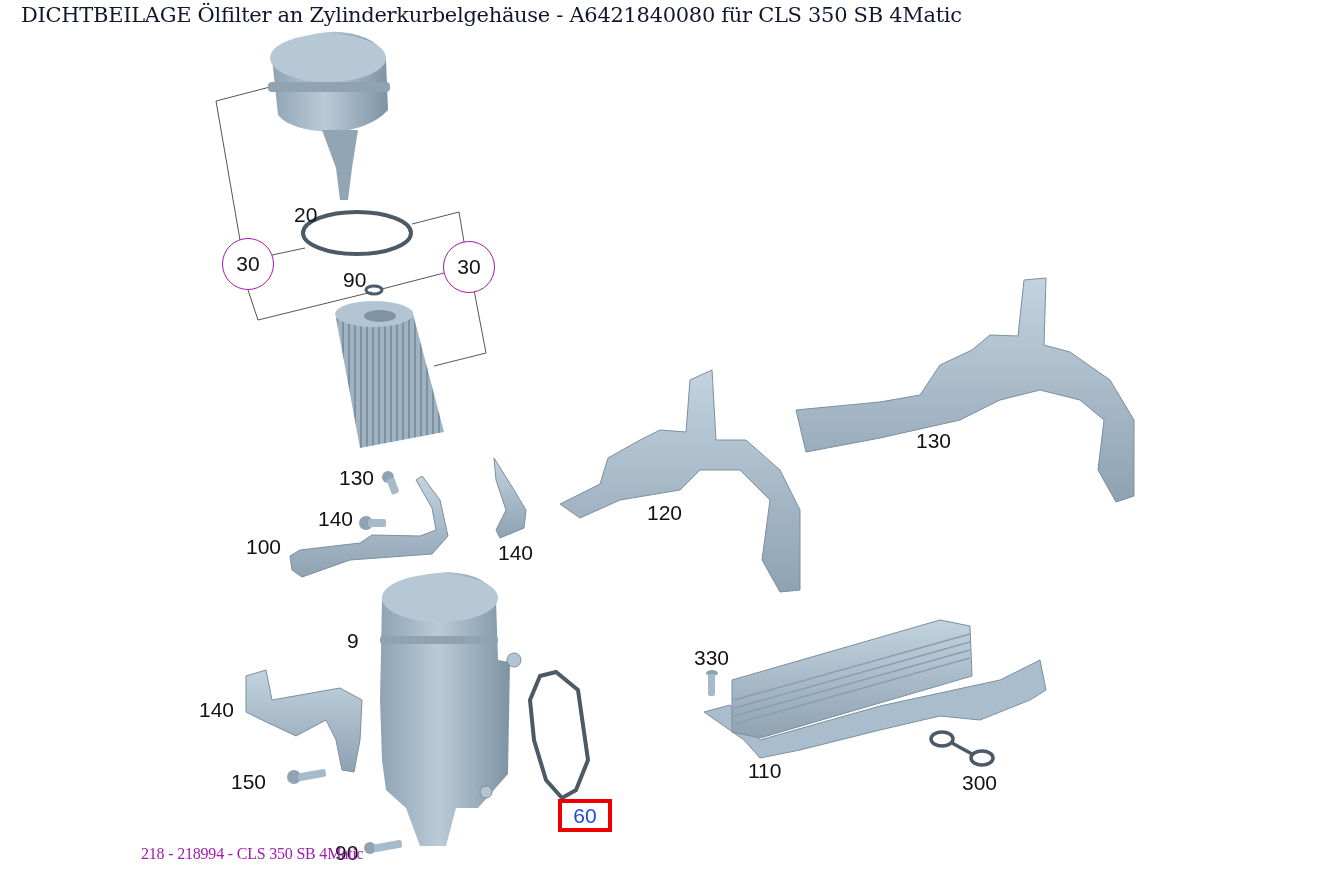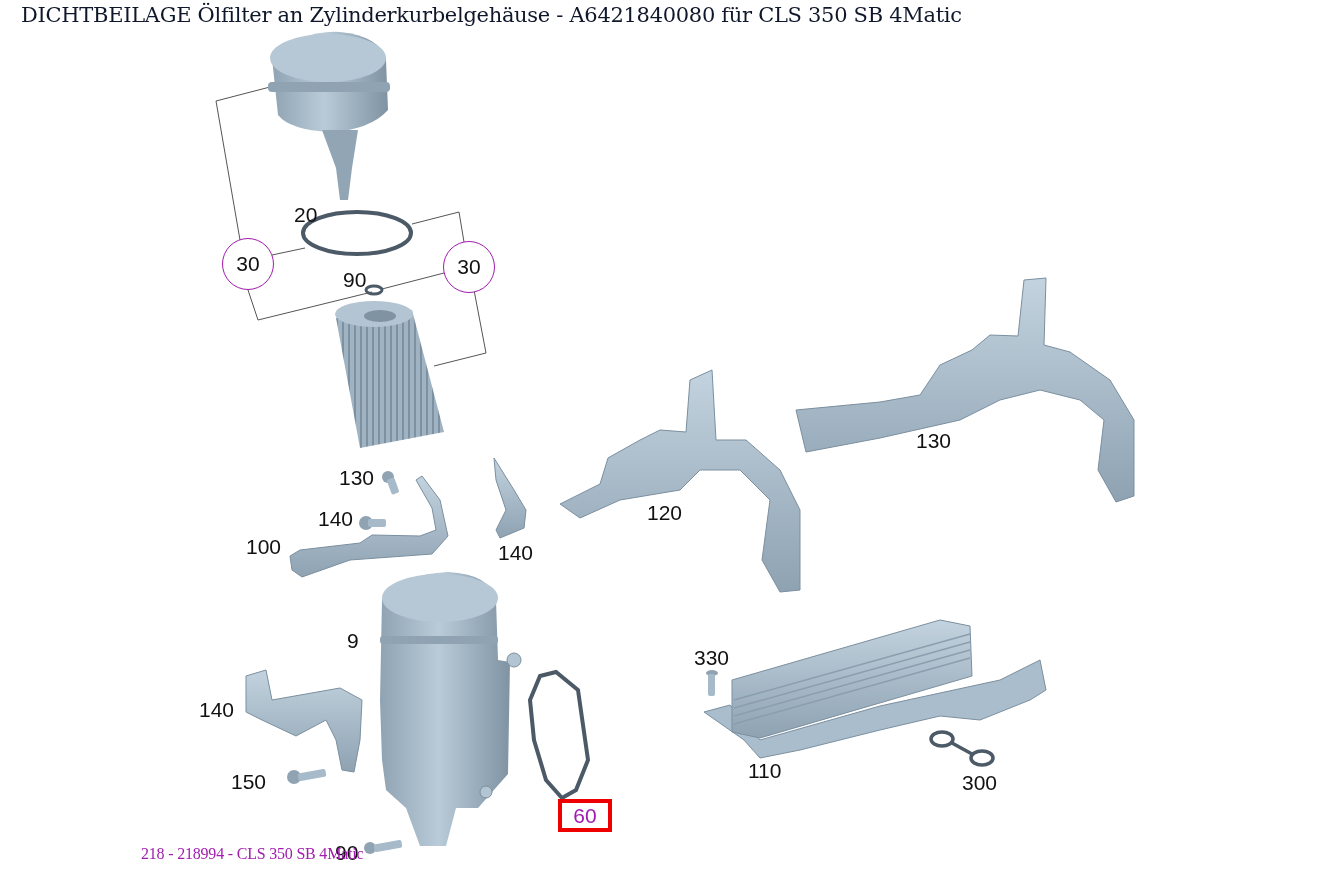--- a/index.html
+++ b/index.html
@@ -2,21 +2,21 @@
 <html><head>
 <meta charset="utf-8">
 <style>
   html, body { margin:0; padding:0; background:#ffffff; }
   body { width:1326px; height:881px; position:relative; overflow:hidden; font-family:"DejaVu Serif", serif; }
   .title { position:absolute; left:21px; top:3px; font-family:"DejaVu Serif", serif; font-size:21px; color:#0f172a; white-space:nowrap; letter-spacing:-0.3px; }
   .footer { position:absolute; left:141px; top:845px; font-family:Liberation Serif, serif; font-size:16px; color:#a21caf; white-space:nowrap; letter-spacing:-0.2px; z-index:3; }
   svg.diagram { position:absolute; left:0; top:0; }
   .lbl { position:absolute; font-family:"Liberation Sans", sans-serif; font-size:21px; color:#111; line-height:1; white-space:nowrap; z-index:2; }
   .circ { position:absolute; width:50px; height:50px; border:1px solid #a21caf; border-radius:50%; background:#fff; display:flex; align-items:center; justify-content:center; font-family:"Liberation Sans", sans-serif; font-size:21px; color:#111; z-index:2; }
-  .hl { position:absolute; border:4px solid #ee0000; background:#fff; display:flex; align-items:center; justify-content:center; font-family:"Liberation Sans", sans-serif; font-size:21px; color:#a21caf; z-index:2; box-sizing:border-box; }
+  .hl { position:absolute; border:4px solid #ee0000; background:#fff; display:flex; align-items:center; justify-content:center; font-family:"Liberation Sans", sans-serif; font-size:21px; color:#1d4ed8; z-index:2; box-sizing:border-box; }
 </style>
 </head>
 <body>
 
 <div class="title">DICHTBEILAGE Ölfilter an Zylinderkurbelgehäuse - A6421840080 für CLS 350 SB  4Matic</div>
 
 <svg class="diagram" width="1326" height="881" viewBox="0 0 1326 881">
   <defs>
     <linearGradient id="metal" x1="0" y1="0" x2="1" y2="0">
       <stop offset="0" stop-color="#8fa3b3"></stop>

